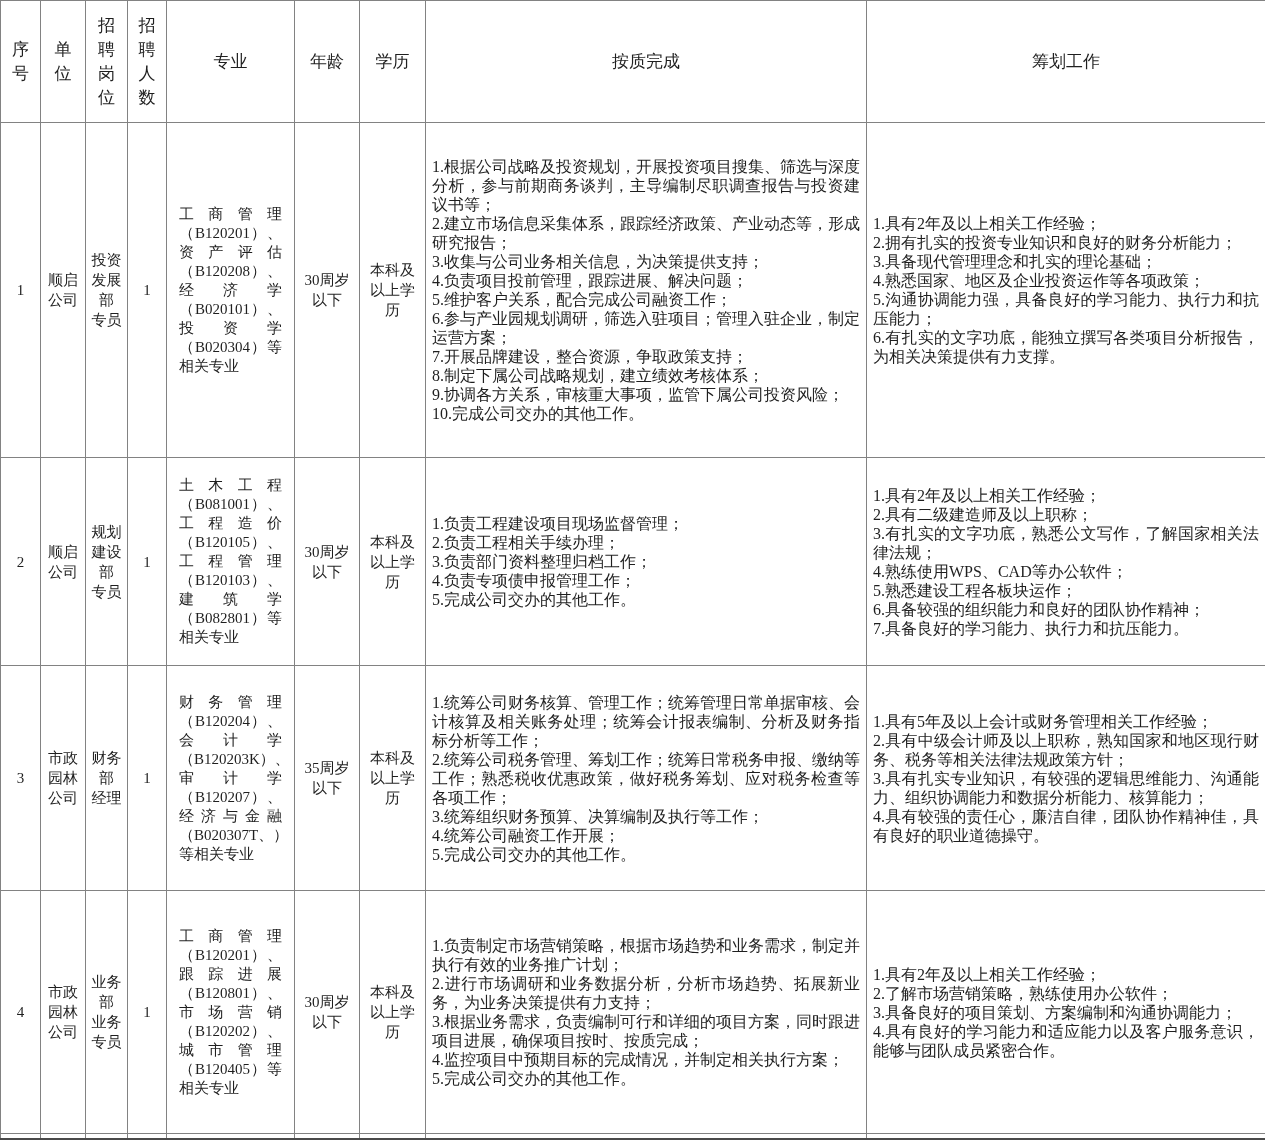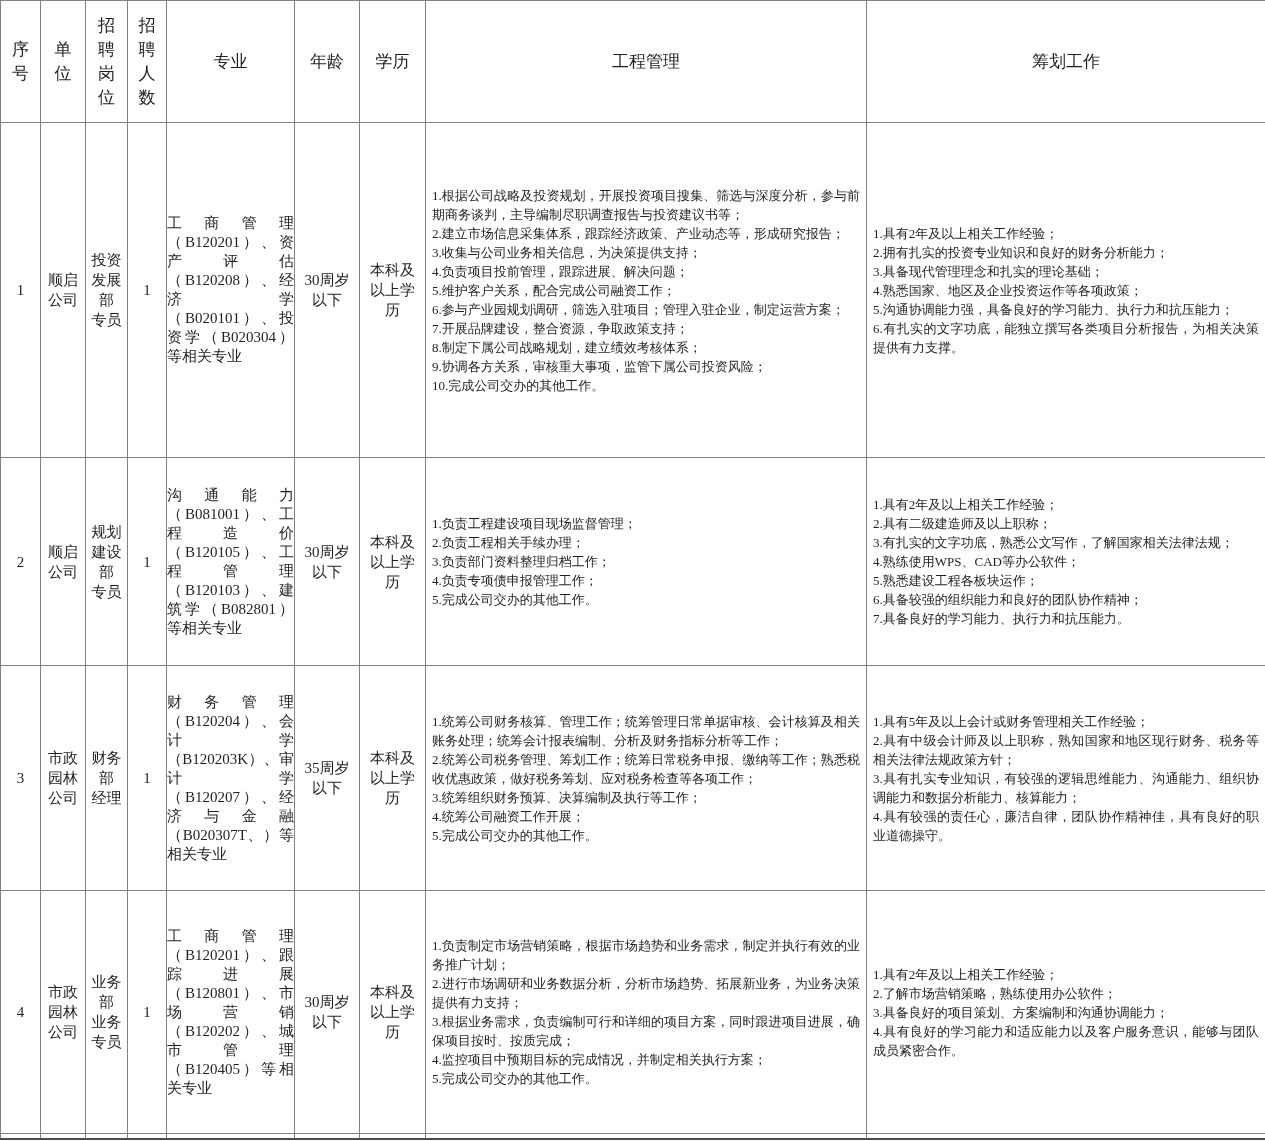--- a/index.html
+++ b/index.html
@@ -36,26 +36,26 @@
     text-align: center;
     font-size: 15px;
     line-height: 20px;
     padding: 0 5px;
     white-space: pre-line;
   }
   td.major {
     text-align: justify;
     font-size: 15px;
     line-height: 19px;
-    padding: 0 0;
+    padding: 0 12px;
     margin-left: 12px;
   }
   td.desc {
     text-align: justify;
-    font-size: 13px;
+    font-size: 16px;
     line-height: 19px;
     padding: 2px 6px;
     white-space: pre-line;
   }
   tr.partial td {
     height: 5px;
     padding: 0;
   }
 </style>
 </head>
@@ -84,21 +84,21 @@
 聘
 岗
 位</th>
     <th class="hdr">招
 聘
 人
 数</th>
     <th class="hdr">专业</th>
     <th class="hdr">年龄</th>
     <th class="hdr">学历</th>
-    <th class="hdr">工程管理</th>
+    <th class="hdr">按质完成</th>
     <th class="hdr">筹划工作</th>
   </tr>
 
   <tr style="height:335px">
     <td class="center">1</td>
     <td class="center">顺启公司</td>
     <td class="center">投资
 发展
 部
 专员</td>
@@ -125,21 +125,21 @@
   </tr>
 
   <tr style="height:208px">
     <td class="center">2</td>
     <td class="center">顺启公司</td>
     <td class="center">规划
 建设
 部
 专员</td>
     <td class="center">1</td>
-    <td class="major">沟通能力（B081001）、工程造价（B120105）、工程管理（B120103）、建筑学（B082801）等相关专业</td>
+    <td class="major">土木工程（B081001）、工程造价（B120105）、工程管理（B120103）、建筑学（B082801）等相关专业</td>
     <td class="center">30周岁以下</td>
     <td class="center">本科及以上学历</td>
     <td class="desc">1.负责工程建设项目现场监督管理；
 2.负责工程相关手续办理；
 3.负责部门资料整理归档工作；
 4.负责专项债申报管理工作；
 5.完成公司交办的其他工作。</td>
     <td class="desc">1.具有2年及以上相关工作经验；
 2.具有二级建造师及以上职称；
 3.有扎实的文字功底，熟悉公文写作，了解国家相关法律法规；

